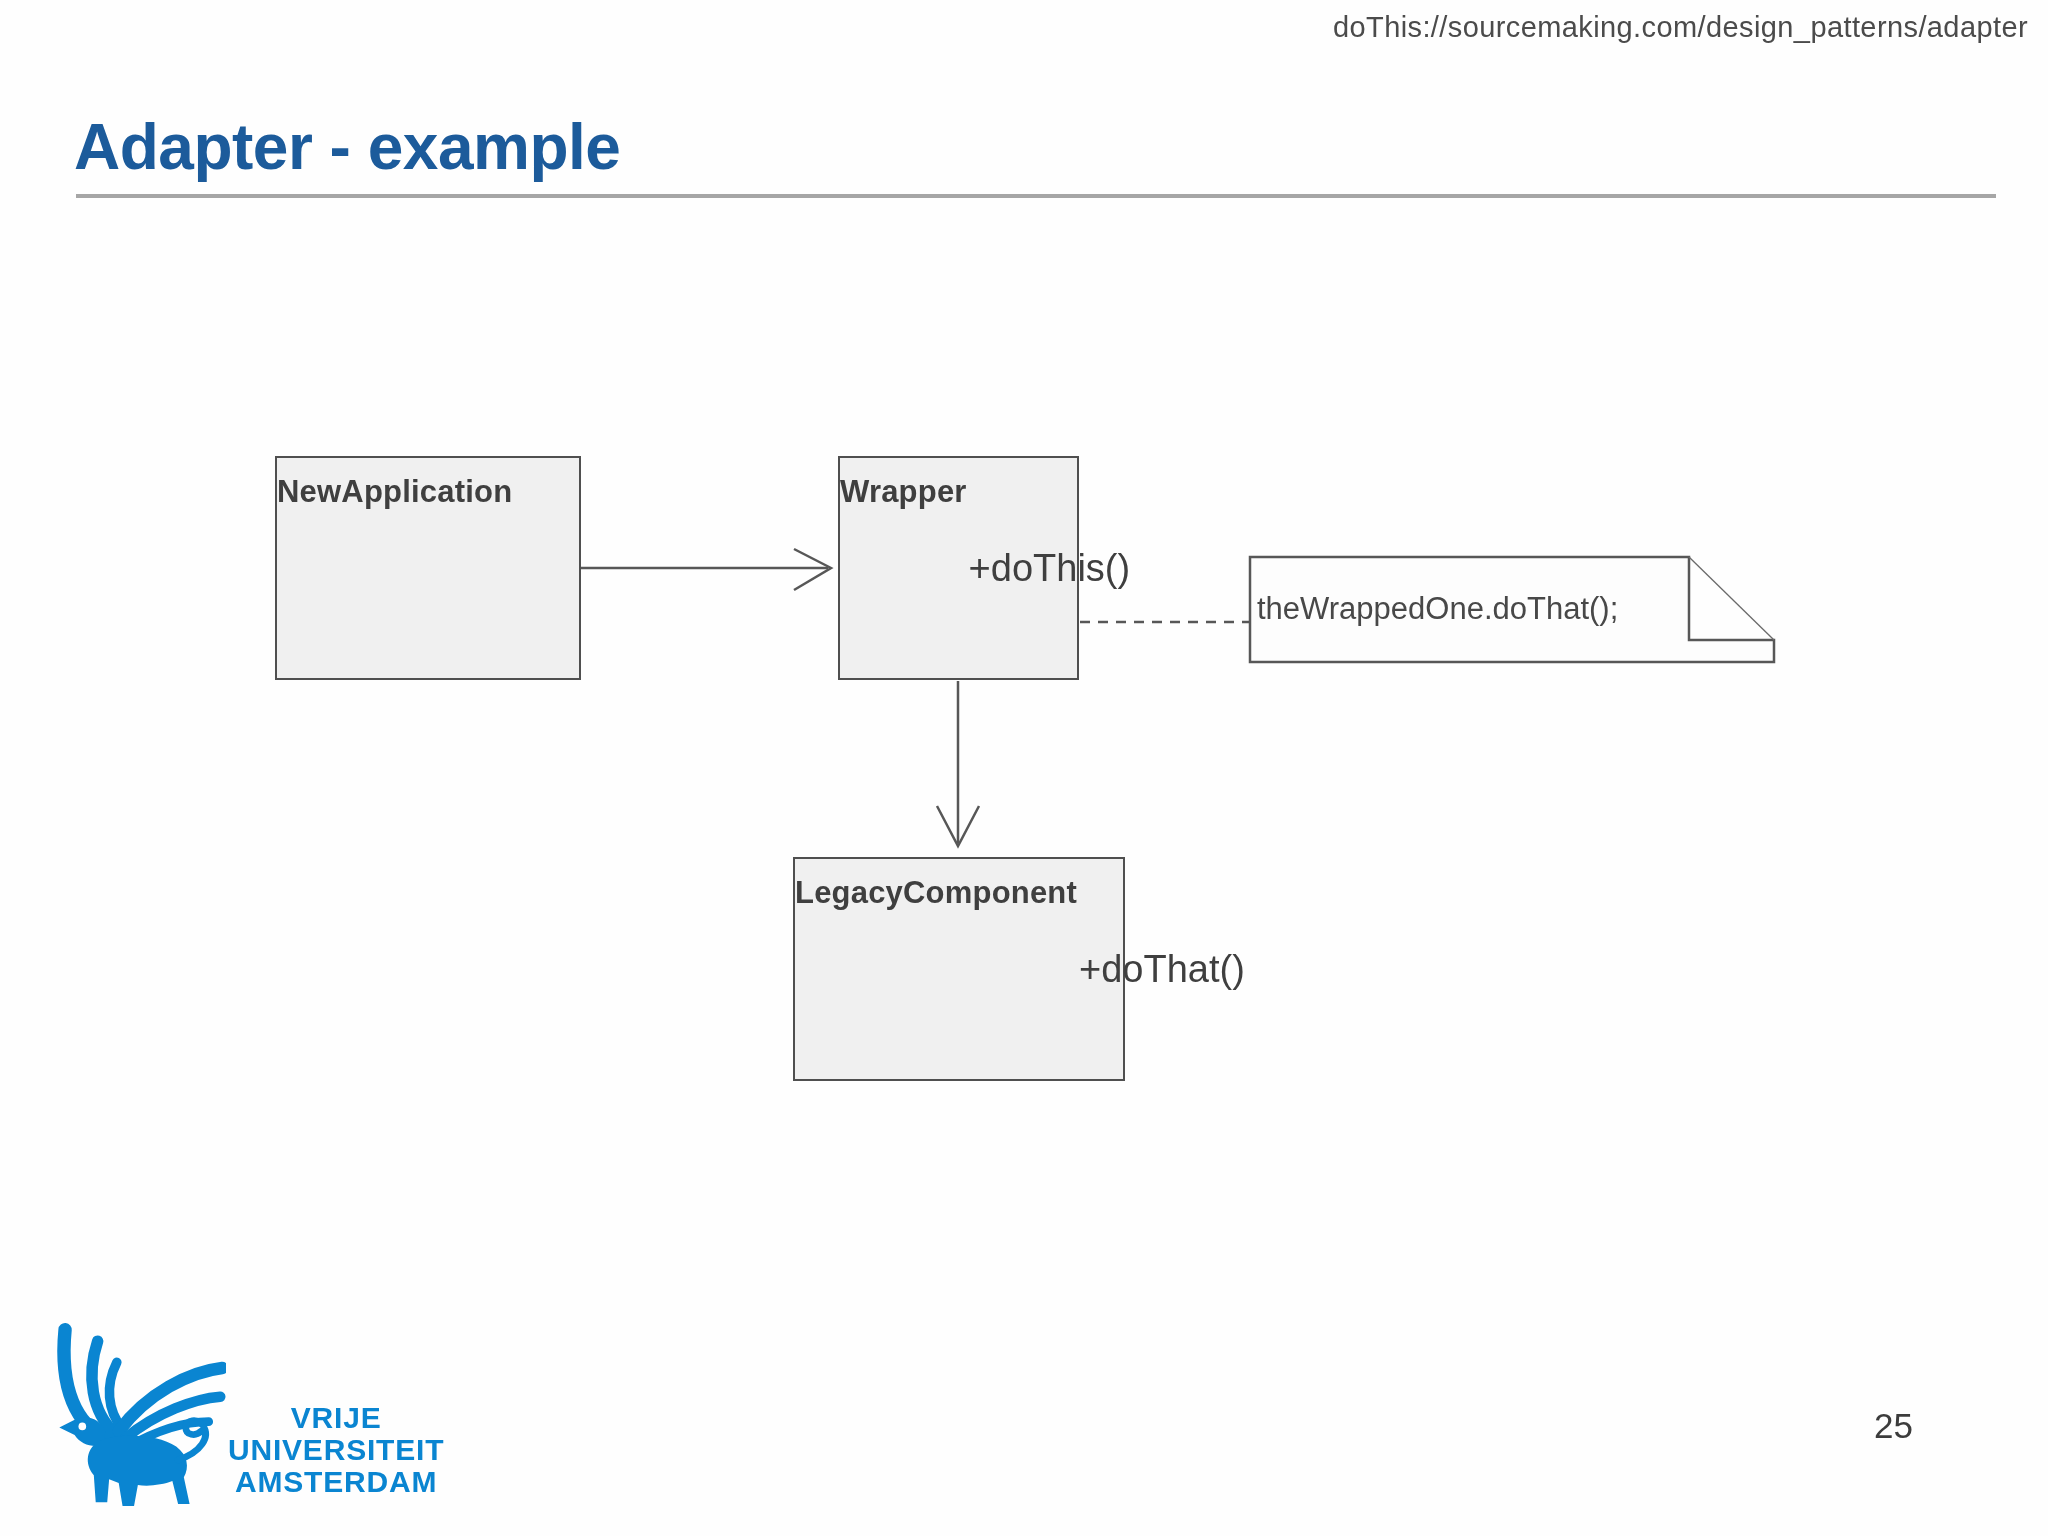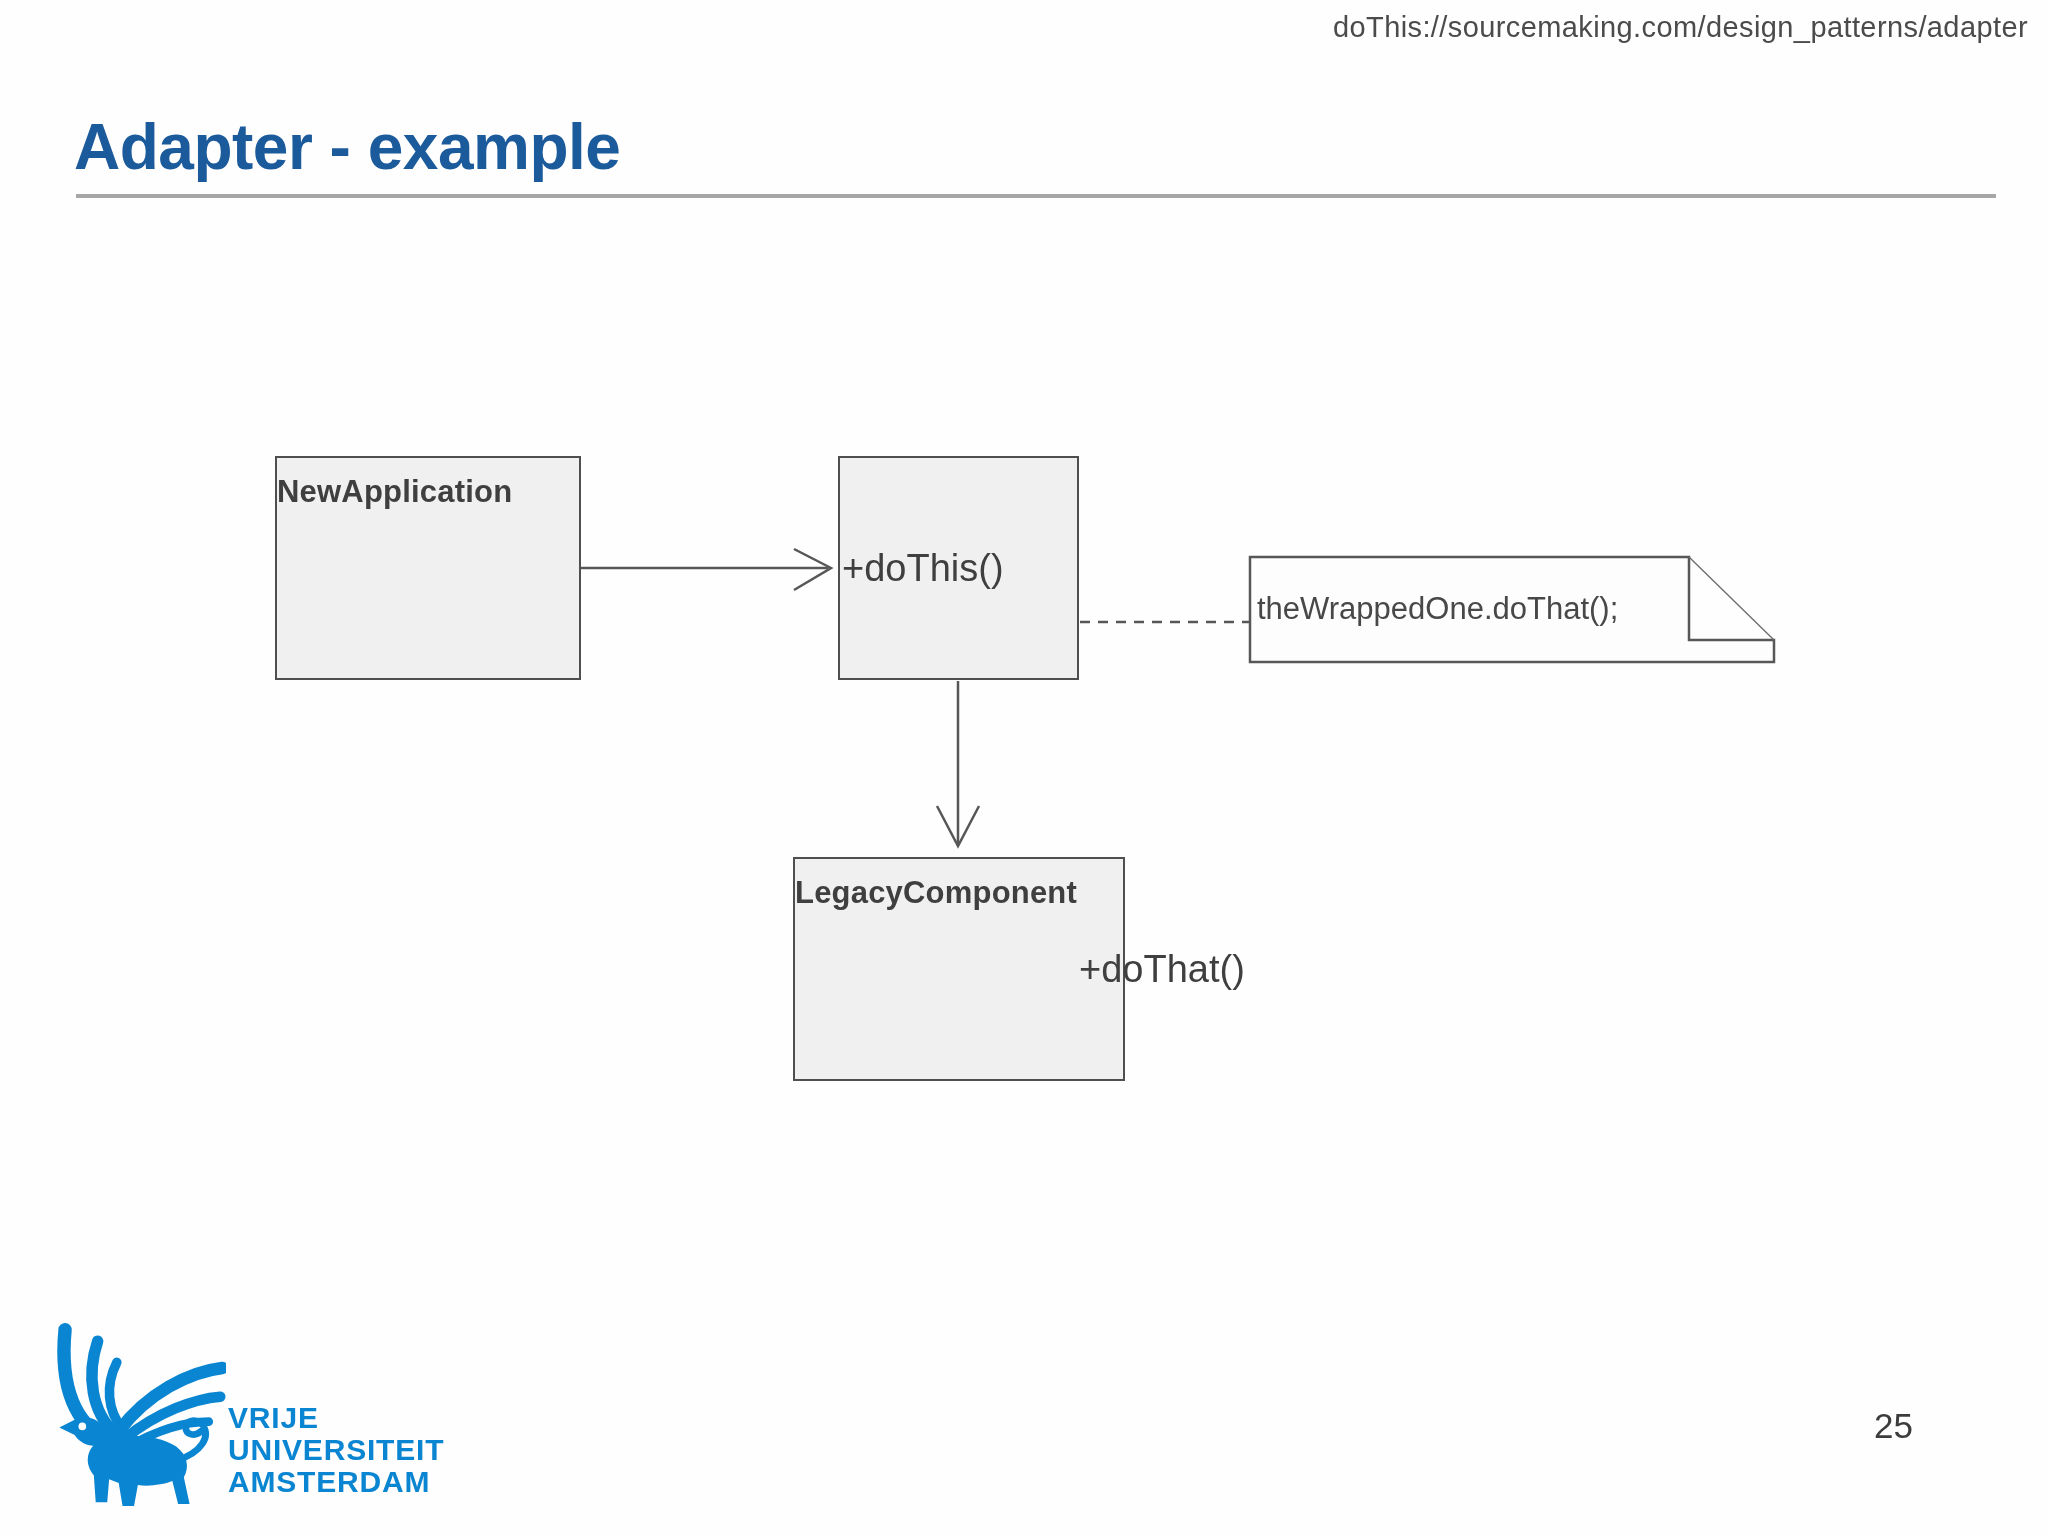--- a/index.html
+++ b/index.html
@@ -47,21 +47,21 @@
   .note-text{
     position:absolute;left:1257px;top:558px;width:430px;height:102px;
     display:flex;align-items:center;
     font-size:31px;color:#484848;
   }
   
   .vu-logo{position:absolute;left:44px;top:1318px;}
   .vu-wordmark{
     position:absolute;left:228px;top:1402px;
     font-size:30px;font-weight:bold;line-height:32px;
-    color:#0a85d1;letter-spacing:.8px;
+    color:#0a85d1;letter-spacing:.8px;text-align:center;
   }
   .page-number{
     position:absolute;left:1874px;top:1406px;
     font-size:35px;color:#3c3c3c;
   }
 </style>
 </head>
 <body>
 
 <div id="slide">
@@ -87,20 +87,21 @@
 
   <div class="class-box" style="left:275px;top:456px;width:306px;height:224px;">
     <div class="cmp title">NewApplication</div>
     <div class="sep"></div>
     <div class="cmp attrs"></div>
     <div class="sep"></div>
     <div class="cmp methods"></div>
   </div>
 
   <div class="class-box" style="left:838px;top:456px;width:241px;height:224px;">
+    <div class="cmp title">Wrapper</div>
     <div class="sep"></div>
     <div class="cmp attrs"></div>
     <div class="sep"></div>
     <div class="cmp methods">+doThis()</div>
   </div>
 
   <div class="class-box" style="left:793px;top:857px;width:332px;height:224px;">
     <div class="cmp title">LegacyComponent</div>
     <div class="sep"></div>
     <div class="cmp attrs"></div>

